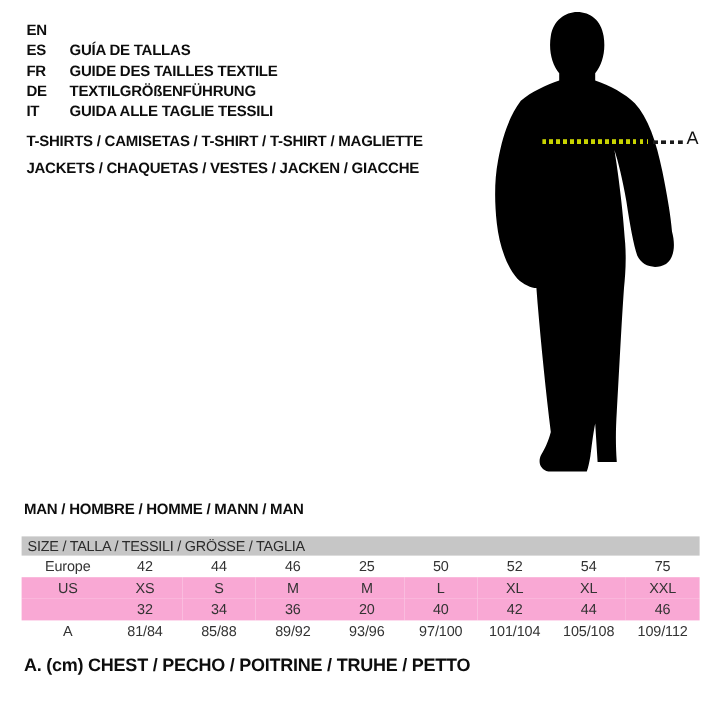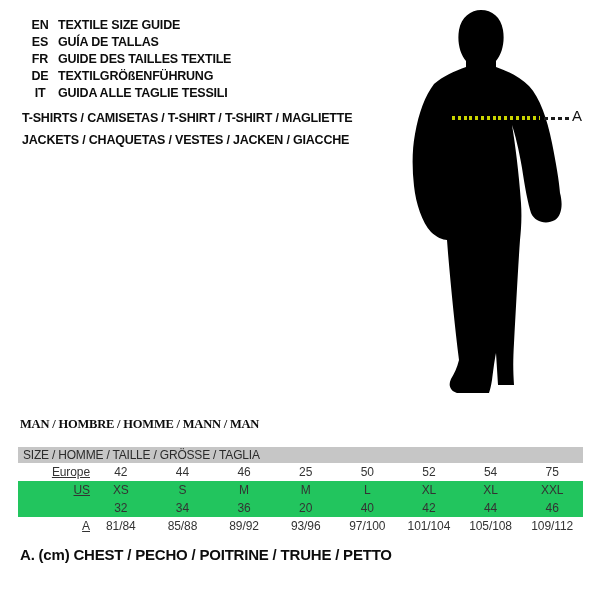--- a/index.html
+++ b/index.html
@@ -9,21 +9,21 @@
     width: 600px;
     height: 600px;
     background: #ffffff;
     overflow: hidden;
     font-family: "Liberation Sans", sans-serif;
     color: #111;
   }
 
   
   .lang-list { position: absolute; left: 22px; top: 16px; }
-  .lang-row { display: flex; height: 17px; align-items: center; text-align: center; }
+  .lang-row { display: flex; height: 17px; align-items: center; }
   .lang-code {
     width: 36px; font-weight: 700; font-size: 12.5px; letter-spacing: -0.2px; color: #0d0d0d;
   }
   .lang-label {
     font-weight: 700; font-size: 12.5px; letter-spacing: -0.2px; color: #0d0d0d; white-space: nowrap;
   }
 
   
   .categories { position: absolute; left: 22px; top: 107px; }
   .category-line {
@@ -46,56 +46,55 @@
     background: repeating-linear-gradient(90deg, #1a1a1a 0 4px, transparent 4px 7px);
   }
   .measure-label {
     position: absolute; left: 572px; top: 107px;
     font-size: 15px; font-weight: 400; color: #111;
   }
 
   
   .section-title {
     position: absolute; left: 20px; top: 417px;
-    font-weight: 700; font-size: 12.5px; letter-spacing: -0.2px; color: #0d0d0d; white-space: nowrap; font-family: Liberation Serif, serif;
+    font-weight: 700; font-size: 12.5px; letter-spacing: -0.2px; color: #0d0d0d; white-space: nowrap;
   }
 
   
   .size-table {
     position: absolute; left: 18px; top: 447px; width: 565px;
     border-collapse: collapse; table-layout: fixed;
   }
   .size-table col.label-col { width: 72px; }
   .size-table .header-cell {
     background: #c6c6c6; height: 16px;
     font-weight: 400; font-size: 12px; color: #2b2b2b;
     text-align: left; padding-left: 5px; letter-spacing: -0.2px;
   }
   .size-table td {
     height: 18px; font-size: 12px; color: #333; text-align: center;
     vertical-align: middle; padding: 0; letter-spacing: -0.1px;
   }
-  .size-table td.row-label { text-align: right; padding-left: 5px; color: #333; text-decoration: underline; }
-  .size-table tr.shaded td { background: #22c55e; }
+  .size-table td.row-label { text-align: center; padding-left: 5px; color: #333; }
+  .size-table tr.shaded td { background: #f9a8d4; }
 
   
   .footnote {
     position: absolute; left: 20px; top: 546px;
     font-weight: 700; font-size: 15px; letter-spacing: -0.2px; color: #0d0d0d; white-space: nowrap;
   }
 </style>
 </head>
 <body>
 
 <div class="page">
 
   <div class="lang-list" id="lang-list">
       <div class="lang-row">
         <span class="lang-code">EN</span>
-        <span class="lang-label">TEXTILE SIZE GUIDE</span>
       </div>
       <div class="lang-row">
         <span class="lang-code">ES</span>
         <span class="lang-label">GUÍA DE TALLAS</span>
       </div>
       <div class="lang-row">
         <span class="lang-code">FR</span>
         <span class="lang-label">GUIDE DES TAILLES TEXTILE</span>
       </div>
       <div class="lang-row">
@@ -164,21 +163,21 @@
         <col>
         <col>
         <col>
         <col>
         <col>
         <col>
         <col>
     </colgroup>
     <thead>
       <tr>
-        <th class="header-cell" colspan="9">SIZE / HOMME / TAILLE / GRÖSSE / TAGLIA</th>
+        <th class="header-cell" colspan="9">SIZE / TALLA / TESSILI / GRÖSSE / TAGLIA</th>
       </tr>
     </thead>
     <tbody id="size-table-body">
         <tr>
           <td class="row-label">Europe</td>
           <td>42</td>
           <td>44</td>
           <td>46</td>
           <td>25</td>
           <td>50</td>

